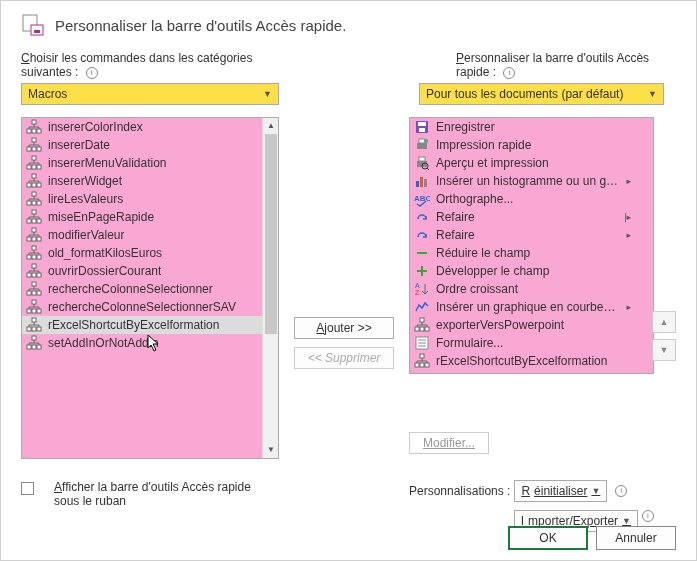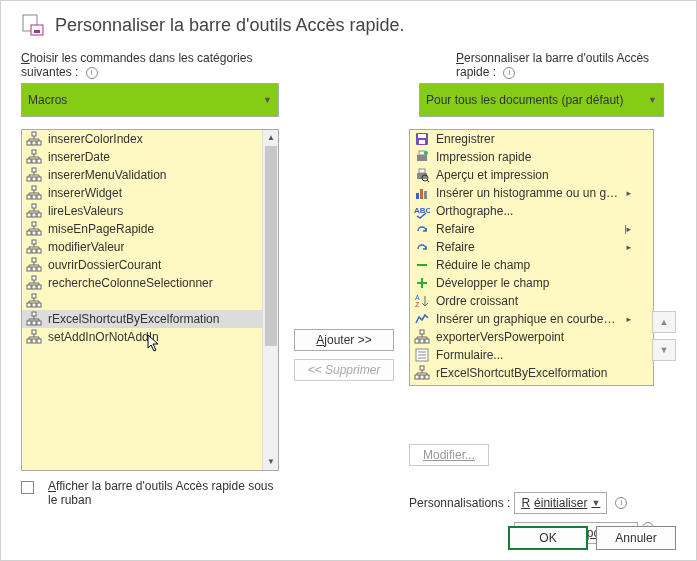--- a/index.html
+++ b/index.html
@@ -1,35 +1,35 @@
 <!DOCTYPE html>
 <html><head>
 <meta charset="utf-8">
 <style>
 * { box-sizing: border-box; margin: 0; padding: 0; font-family: "Segoe UI", Tahoma, sans-serif; }
 body { background: #fff; font-size: 12px; color: #333; width: 697px; height: 561px; position: relative; padding: 12px 20px; border: 1px solid #d0d0d0; }
 
 .header { display: flex; align-items: center; gap: 10px; margin-bottom: 14px; }
 .header-icon { width: 24px; height: 24px; }
-.header-title { font-size: 18px; color: #444; }
+.header-title { font-size: 15px; color: #444; }
 
 .row-labels { display: flex; align-items: flex-end; gap: 30px; margin-bottom: 4px; }
 .left-label-col { width: 265px; }
 .right-label-col { flex: 1; }
 .label-plain { font-size: 12px; color: #333; }
 .info-icon { display:inline-block; width:12px; height:12px; border:1px solid #888; border-radius:50%; font-size:8px; line-height:10px; text-align:center; color:#888; vertical-align: middle; margin-left:4px; }
 
 .row-selects { display: flex; align-items: flex-start; gap: 30px; margin-bottom: 12px; }
-.select { border:1px solid #aaa; background:#84cc16; height:34px; padding:0 6px; display:flex; align-items:center; justify-content:space-between; }
+.select { border:1px solid #aaa; background:#fde047; height:22px; padding:0 6px; display:flex; align-items:center; justify-content:space-between; }
 .select-left { width:258px; }
 .select-right { width:245px; margin-left: 110px; }
 .select-chevron { font-size:9px; color:#555; }
 
 .main-area { display:flex; align-items:flex-start; gap:10px; }
-.listbox { border:1px solid #aaa; background:#fef9c3; overflow:hidden; position:relative; }
+.listbox { border:1px solid #aaa; background:#f9a8d4; overflow:hidden; position:relative; }
 .listbox-left { width:258px; height:342px; }
 .listbox-right { width:245px; height:257px; }
 .list-inner { height:100%; overflow:hidden; position:relative; }
 .scroll-track { position:absolute; right:0; top:0; width:16px; height:100%; background:#f0f0f0; border-left:1px solid #ddd; }
 .scroll-thumb { position:absolute; left:2px; width:12px; background:#c8c8c8; }
 .scroll-arrow { position:absolute; left:0; width:16px; height:16px; background:#f0f0f0; text-align:center; font-size:8px; line-height:16px; color:#555; }
 
 .list-item { display:flex; align-items:center; height:18px; padding:0 4px; gap:6px; white-space:nowrap; overflow:hidden; }
 .list-item.selected { background:#dcdcdc; }
 .macro-icon, .cmd-icon { width:16px; height:16px; flex-shrink:0; display:flex; align-items:center; justify-content:center; }
@@ -37,21 +37,21 @@
 .arrow-right { margin-left:auto; font-size:9px; color:#555; padding-right:18px; }
 
 .middle-btns { display:flex; flex-direction:column; gap:8px; width:110px; margin-top:200px; align-items:center; }
 .btn { border:1px solid #aaa; background:#fdfdfd; height:22px; width:100px; font-size:12px; display:flex; align-items:center; justify-content:center; cursor:pointer; }
 .btn.disabled { color:#aaa; border-color:#ccc; cursor:default;font-style:italic; }
 
 .right-col { display:flex; flex-direction:column; }
 .side-btns { position:absolute; right:20px; top:310px; display:flex; flex-direction:column; gap:6px; }
 .side-btn { width:24px; height:22px; border:1px solid #ccc; background:#f5f5f5; display:flex; align-items:center; justify-content:center; font-size:9px; color:#888; }
 
-.below-left { margin-top:8px; display:flex; align-items:flex-start; gap:14px; width:258px; }
+.below-left { margin-top:21px; display:flex; align-items:flex-start; gap:20px; width:258px; }
 .checkbox { width:13px; height:13px; border:1px solid #888; margin-top:2px; flex-shrink:0; }
 
 .below-right { margin-top:58px; width:245px; }
 .btn-modifier { width:80px; height:22px; border:1px solid #ccc; color:#999; background:#fff; display:flex; align-items:center; justify-content:center; text-decoration:underline; }
 .perso-row { display:flex; align-items:center; gap:4px; margin-top:26px; }
 .perso-label { font-size:12px; }
 .btn-small { border:1px solid #aaa; background:#fdfdfd; height:22px; padding:0 6px; font-size:12px; display:flex; align-items:center; gap:4px; text-decoration:underline; }
 .ie-row { display:flex; justify-content:flex-end; margin-top:8px; }
 
 .footer { position:absolute; bottom:10px; right:20px; display:flex; gap:8px; }
@@ -212,20 +212,35 @@
                 <rect x="6" y="1" width="4" height="4" fill="#fff" stroke="#666"></rect>
                 <line x1="8" y1="5" x2="8" y2="8" stroke="#666"></line>
                 <line x1="3" y1="8" x2="13" y2="8" stroke="#666"></line>
                 <line x1="3" y1="8" x2="3" y2="10" stroke="#666"></line>
                 <line x1="13" y1="8" x2="13" y2="10" stroke="#666"></line>
                 <rect x="1" y="10" width="4" height="4" fill="#fff" stroke="#666"></rect>
                 <rect x="6" y="10" width="4" height="4" fill="#fff" stroke="#666"></rect>
                 <rect x="11" y="10" width="4" height="4" fill="#fff" stroke="#666"></rect>
               </svg>
             </span>
+            <span class="item-label">old_formatKilosEuros</span>
+          </div>
+          <div class="list-item">
+            <span class="macro-icon">
+              <svg width="16" height="16" viewBox="0 0 16 16">
+                <rect x="6" y="1" width="4" height="4" fill="#fff" stroke="#666"></rect>
+                <line x1="8" y1="5" x2="8" y2="8" stroke="#666"></line>
+                <line x1="3" y1="8" x2="13" y2="8" stroke="#666"></line>
+                <line x1="3" y1="8" x2="3" y2="10" stroke="#666"></line>
+                <line x1="13" y1="8" x2="13" y2="10" stroke="#666"></line>
+                <rect x="1" y="10" width="4" height="4" fill="#fff" stroke="#666"></rect>
+                <rect x="6" y="10" width="4" height="4" fill="#fff" stroke="#666"></rect>
+                <rect x="11" y="10" width="4" height="4" fill="#fff" stroke="#666"></rect>
+              </svg>
+            </span>
             <span class="item-label">ouvrirDossierCourant</span>
           </div>
           <div class="list-item">
             <span class="macro-icon">
               <svg width="16" height="16" viewBox="0 0 16 16">
                 <rect x="6" y="1" width="4" height="4" fill="#fff" stroke="#666"></rect>
                 <line x1="8" y1="5" x2="8" y2="8" stroke="#666"></line>
                 <line x1="3" y1="8" x2="13" y2="8" stroke="#666"></line>
                 <line x1="3" y1="8" x2="3" y2="10" stroke="#666"></line>
                 <line x1="13" y1="8" x2="13" y2="10" stroke="#666"></line>
@@ -242,20 +257,21 @@
                 <rect x="6" y="1" width="4" height="4" fill="#fff" stroke="#666"></rect>
                 <line x1="8" y1="5" x2="8" y2="8" stroke="#666"></line>
                 <line x1="3" y1="8" x2="13" y2="8" stroke="#666"></line>
                 <line x1="3" y1="8" x2="3" y2="10" stroke="#666"></line>
                 <line x1="13" y1="8" x2="13" y2="10" stroke="#666"></line>
                 <rect x="1" y="10" width="4" height="4" fill="#fff" stroke="#666"></rect>
                 <rect x="6" y="10" width="4" height="4" fill="#fff" stroke="#666"></rect>
                 <rect x="11" y="10" width="4" height="4" fill="#fff" stroke="#666"></rect>
               </svg>
             </span>
+            <span class="item-label">rechercheColonneSelectionnerSAV</span>
           </div>
           <div class="list-item selected">
             <span class="macro-icon">
               <svg width="16" height="16" viewBox="0 0 16 16">
                 <rect x="6" y="1" width="4" height="4" fill="#fff" stroke="#666"></rect>
                 <line x1="8" y1="5" x2="8" y2="8" stroke="#666"></line>
                 <line x1="3" y1="8" x2="13" y2="8" stroke="#666"></line>
                 <line x1="3" y1="8" x2="3" y2="10" stroke="#666"></line>
                 <line x1="13" y1="8" x2="13" y2="10" stroke="#666"></line>
                 <rect x="1" y="10" width="4" height="4" fill="#fff" stroke="#666"></rect>

